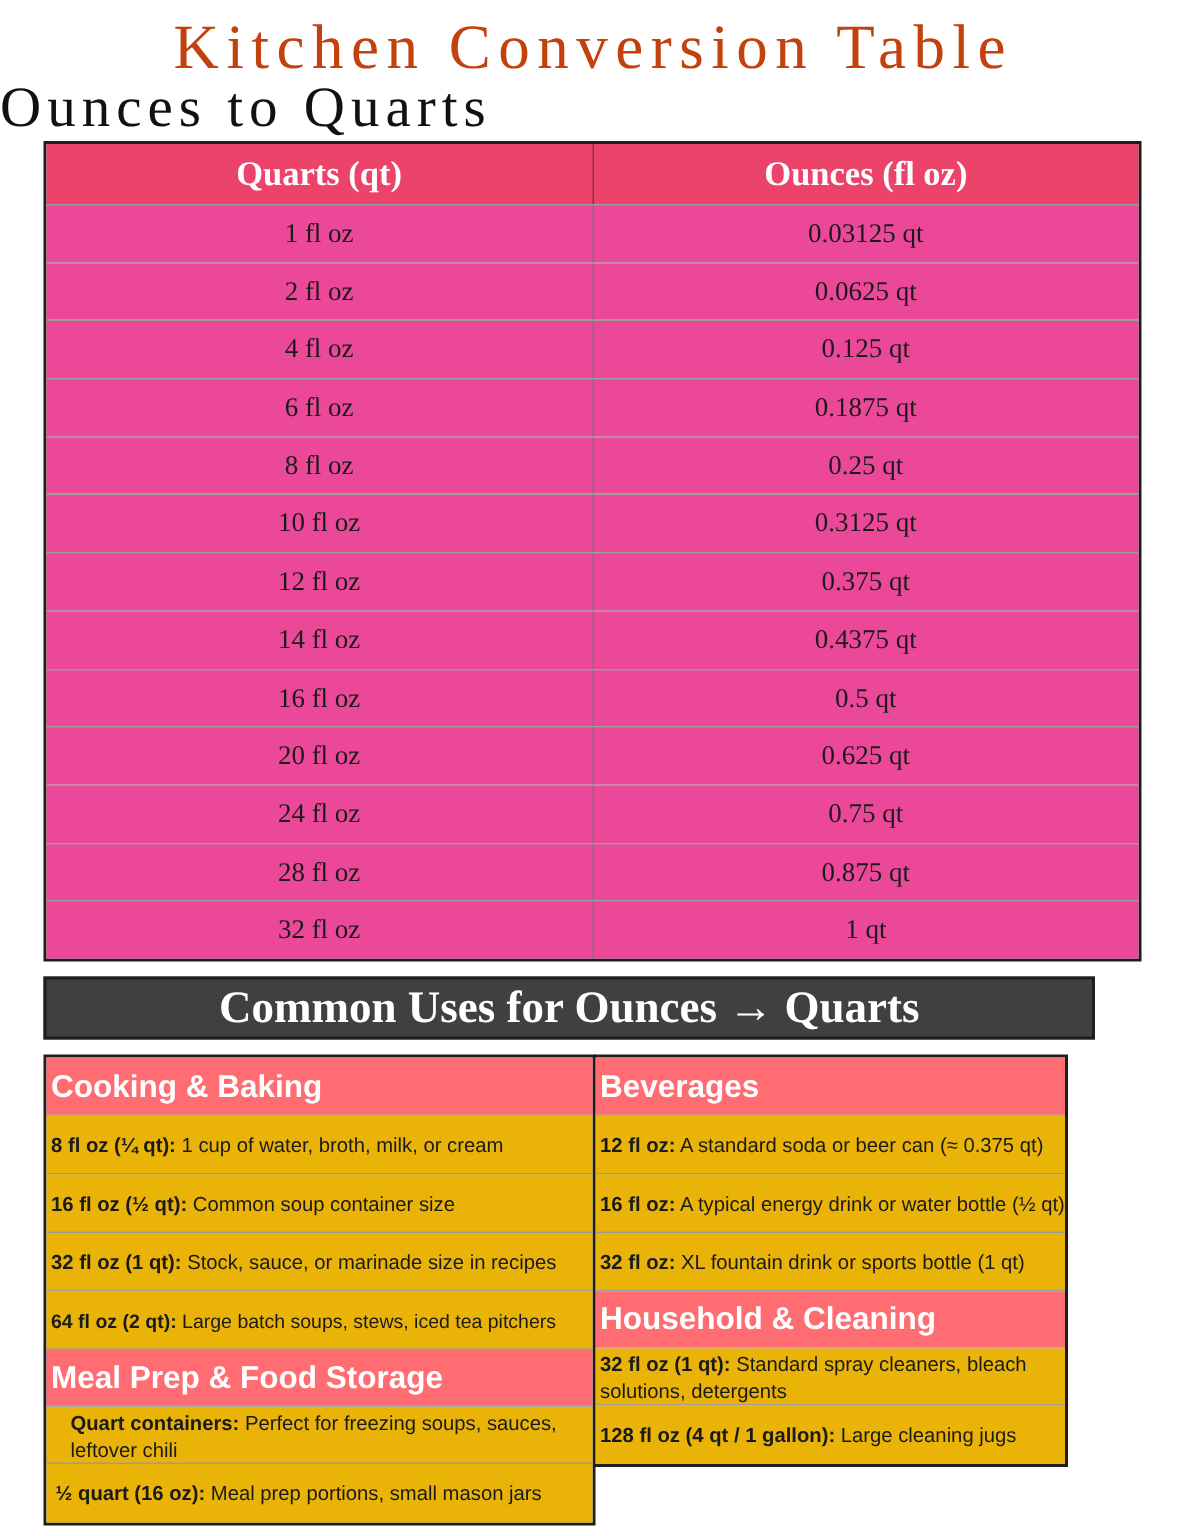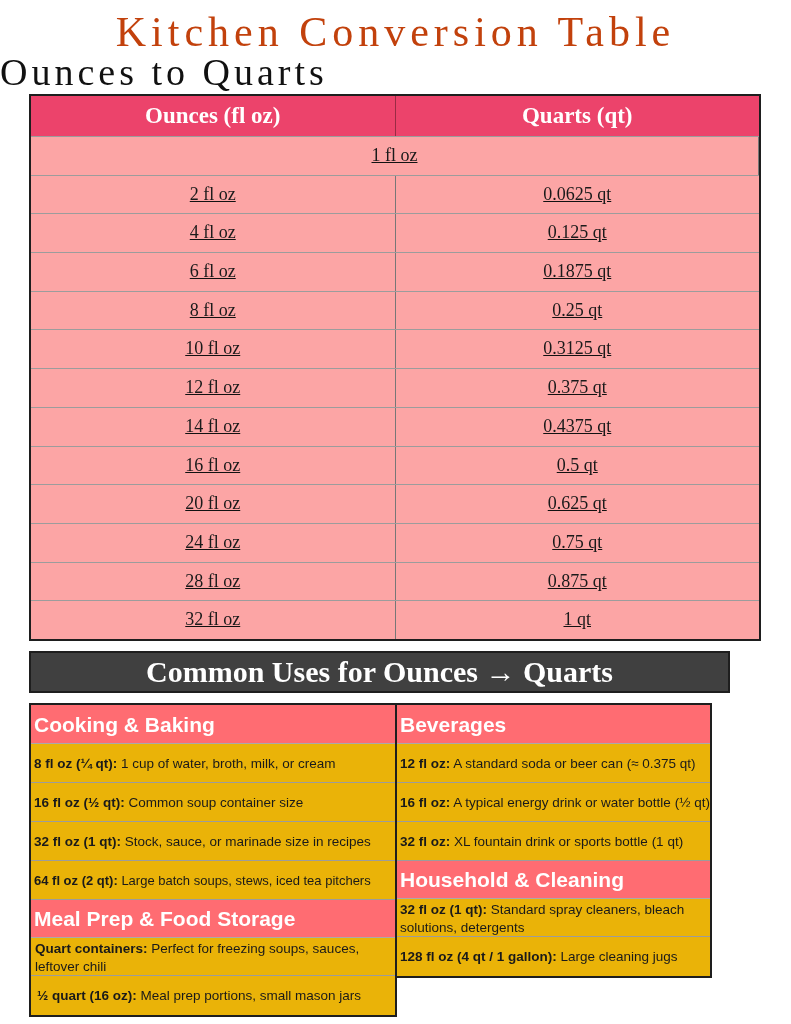--- a/index.html
+++ b/index.html
@@ -3,21 +3,21 @@
 <meta charset="utf-8">
 <style>
   html,body{margin:0;padding:0;background:#ffffff;}
   body{width:791px;height:1024px;position:relative;overflow:hidden;font-family:"Liberation Serif","DejaVu Serif",serif;color:#111;}
   .title{position:absolute;left:0;top:0;width:791px;text-align:center;font-family:"Liberation Serif",serif;font-size:42px;letter-spacing:5px;line-height:56px;top:4px;color:#c2410c;}
   .subtitle{position:absolute;left:0;top:50px;width:791px;font-family:"Liberation Serif",serif;font-size:38px;letter-spacing:4px;line-height:44px;color:#111;}
   .conv{position:absolute;left:29px;top:94px;width:732px;border:2px solid #1e1e1e;border-collapse:collapse;box-sizing:border-box;}
   .conv-head{display:flex;height:40px;background:#ec436b;}
   .conv-head div{flex:1;text-align:center;color:#fff;font-weight:bold;font-size:23px;line-height:40px;}
   .conv-head div:first-child{border-right:1px solid #9a2b44;}
-  .conv-row{display:flex;height:38.7px;background:#fca5a5;border-top:1px solid #9c9c9c;box-sizing:border-box;text-decoration:underline;}
+  .conv-row{display:flex;height:38.7px;background:#ec4899;border-top:1px solid #9c9c9c;box-sizing:border-box;}
   .conv-row div{flex:1;text-align:center;font-size:18px;line-height:37px;color:#1a1a1a;}
   .conv-row div:first-child{border-right:1px solid #777;}
   .banner{position:absolute;left:29px;top:651px;width:701px;height:42px;background:#404040;border:2px solid #1e1e1e;box-sizing:border-box;text-align:center;color:#fff;font-weight:bold;font-size:30px;line-height:38px;}
   .uses{position:absolute;top:703px;font-family:"Liberation Sans","DejaVu Sans",sans-serif;font-size:13.5px;color:#1a1a1a;}
   .uses-left{left:29px;width:368px;border:2px solid #1e1e1e;box-sizing:border-box;}
   .uses-right{left:396px;width:316px;border:2px solid #1e1e1e;border-left:1px solid #1e1e1e;box-sizing:border-box;}
   .cat{background:#ff6c72;color:#fff;font-weight:bold;font-size:21px;padding:0 3px;box-sizing:border-box;border-bottom:1px solid #aaa;}
   .item{background:#eab308;padding:0 3px;box-sizing:border-box;border-bottom:1px solid #9c9c9c;}
   .item:last-child{border-bottom:none;}
   .item b{font-weight:bold;}
@@ -25,25 +25,26 @@
   .two{height:38px;line-height:18px;padding-top:2px;}
 </style>
 </head>
 <body>
 
 <div class="title">Kitchen Conversion Table</div>
 <div class="subtitle">Ounces to Quarts</div>
 
 <div class="conv">
   <div class="conv-head">
+    <div>Quarts (qt)</div>
     <div>Ounces (fl oz)</div>
-    <div>Quarts (qt)</div>
   </div>
   <div class="conv-row">
       <div>1 fl oz</div>
+      <div>0.03125 qt</div>
     </div>
   <div class="conv-row">
       <div>2 fl oz</div>
       <div>0.0625 qt</div>
     </div>
   <div class="conv-row">
       <div>4 fl oz</div>
       <div>0.125 qt</div>
     </div>
   <div class="conv-row">
@@ -90,21 +91,21 @@
 
 <div class="banner">Common Uses for Ounces → Quarts</div>
 
 <div class="uses uses-left">
   <div class="cat one">Cooking &amp; Baking</div>
   <div class="item one"><b>8 fl oz (¼ qt):</b><span> 1 cup of water, broth, milk, or cream</span></div>
   <div class="item one"><b>16 fl oz (½ qt):</b><span> Common soup container size</span></div>
   <div class="item one"><b>32 fl oz (1 qt):</b><span> Stock, sauce, or marinade size in recipes</span></div>
   <div class="item one" style="font-size:13px;"><b>64 fl oz (2 qt):</b><span> Large batch soups, stews, iced tea pitchers</span></div>
   <div class="cat" style="height:38px;line-height:38px;">Meal Prep &amp; Food Storage</div>
-  <div class="item two" style="padding-left:4px;"><b>Quart containers:</b><span> Perfect for freezing soups, sauces, leftover chili</span></div>
+  <div class="item two" style="padding-left:16px;"><b>Quart containers:</b><span> Perfect for freezing soups, sauces, leftover chili</span></div>
   <div class="item one" style="height:39px;line-height:39px;padding-left:6px;"><b>½ quart (16 oz):</b><span> Meal prep portions, small mason jars</span></div>
 </div>
 
 <div class="uses uses-right">
   <div class="cat one">Beverages</div>
   <div class="item one"><b>12 fl oz:</b><span> A standard soda or beer can (≈ 0.375 qt)</span></div>
   <div class="item one"><b>16 fl oz:</b><span> A typical energy drink or water bottle (½ qt)</span></div>
   <div class="item one"><b>32 fl oz:</b><span> XL fountain drink or sports bottle (1 qt)</span></div>
   <div class="cat" style="height:38px;line-height:38px;">Household &amp; Cleaning</div>
   <div class="item two"><b>32 fl oz (1 qt):</b><span> Standard spray cleaners, bleach solutions, detergents</span></div>

